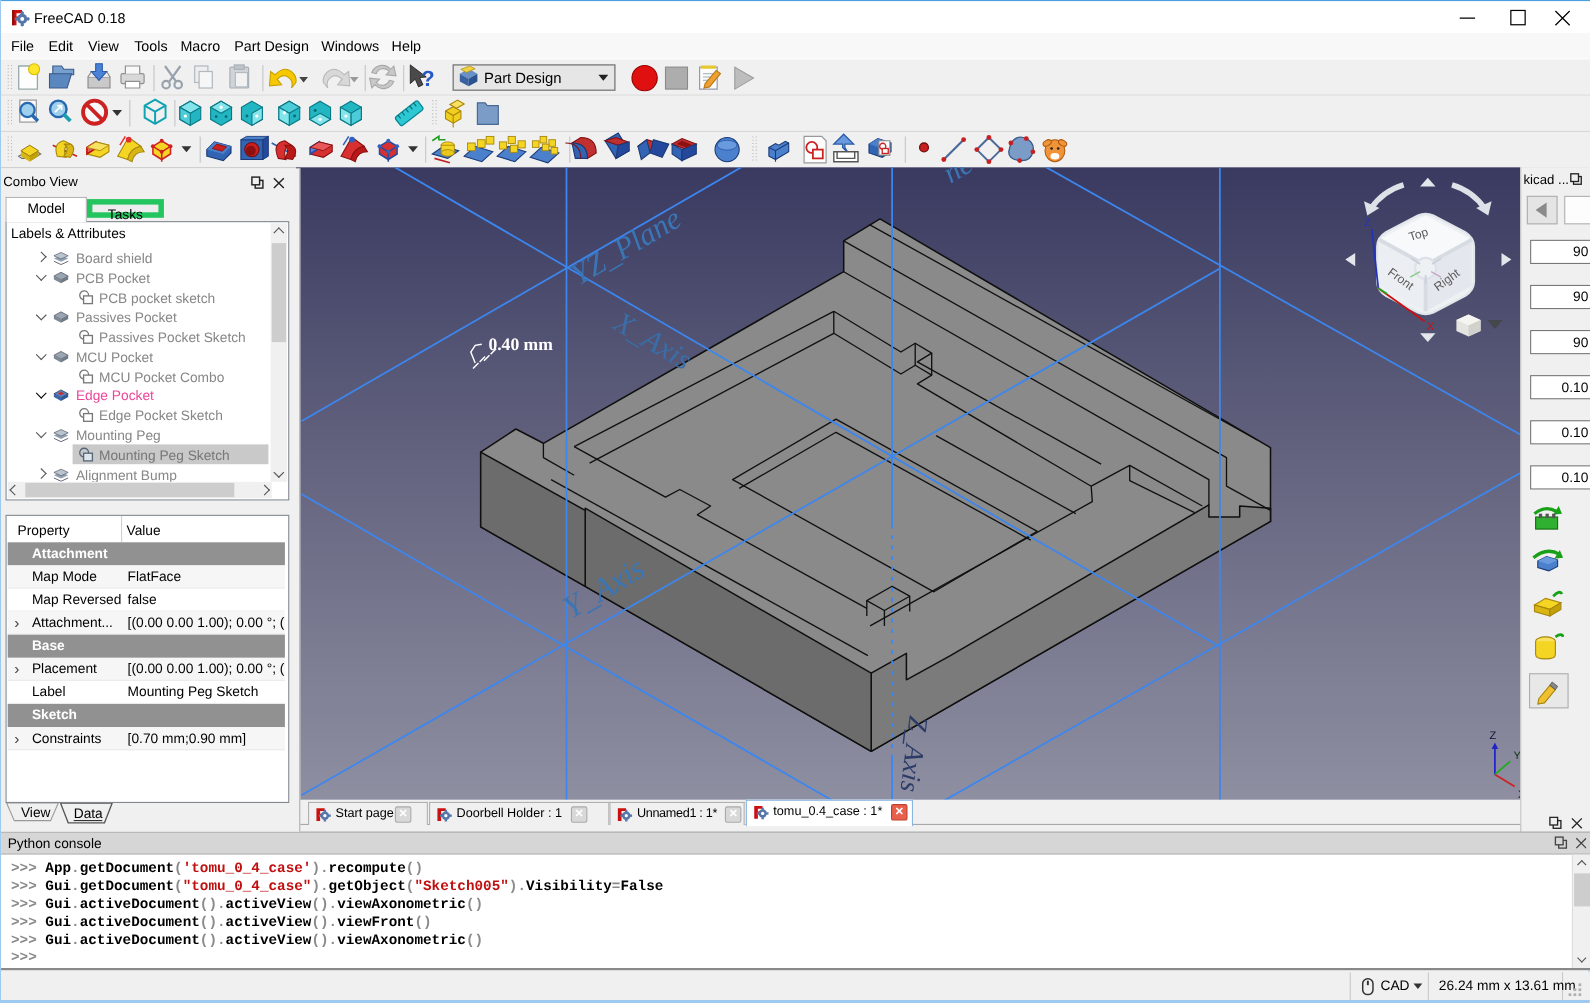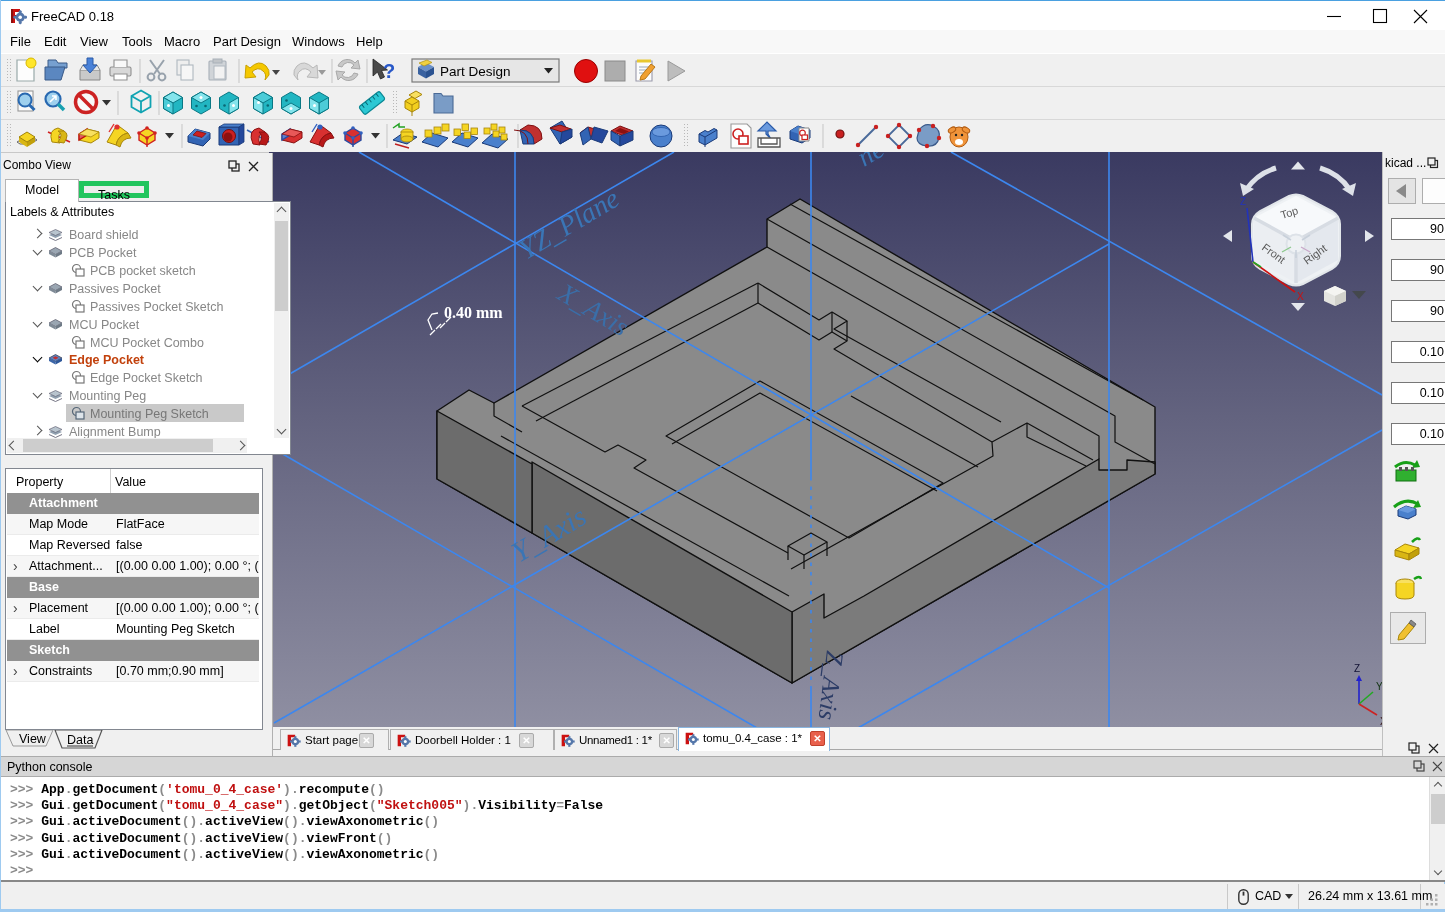--- a/index.html
+++ b/index.html
@@ -14,21 +14,21 @@
 .menuitem { position:absolute; top:4px; font-size:13px; color:#000; }
 
 #tb1 { left:0; top:53px; width:1445px; height:34px; background:#f0f0f0; border-top:1px solid #ffffff; border-bottom:1px solid #d8d8d8; }
 #tb2 { left:0; top:87px; width:1445px; height:33px; background:#f0f0f0; border-bottom:1px solid #d8d8d8; }
 #tb3 { left:0; top:120px; width:1445px; height:33px; background:#f0f0f0; border-bottom:1px solid #c8c8c8; }
 
 #leftdock { left:0; top:153px; width:272px; height:603px; background:#f0f0f0; border-right:1px solid #b0b0b0; z-index:3; }
 #comboview-title { left:2px; top:5px; width:262px; height:22px; font-size:12px; color:#000; }
 .tab-model { left:4px; top:26px; width:74px; height:23px; background:#fff; border:1px solid #b5b5b5; border-bottom:none; font-size:12.5px; text-align:center; padding-top:3px; z-index:2;}
 .tab-tasks { left:78px; top:28px; width:70px; height:17px; background:#ededed; border:5px solid #22c55e; font-size:12.5px; text-align:center; padding-top:2px; }
-#treepanel { left:4px; top:48px; width:286px; height:254px; background:#fff; border:1px solid #828790; }
+#treepanel { left:4px; top:48px; width:258px; height:254px; background:#fff; border:1px solid #828790; }
 #proppanel { left:4px; top:315px; width:258px; height:262px; background:#fff; border:1px solid #828790; font-size:12.5px; }
 #bottabs { left:4px; top:577px; width:258px; height:24px; font-size:12px; }
 
 #viewport { left:268px; top:152px; width:1113px; height:576px; }
 
 #rightdock { left:1381px; top:152px; width:64px; height:608px; background:#f0f0f0; border-left:1px solid #c0c0c0; }
 #rightdock .inp { position:absolute; left:8px; width:58px; height:22px; background:#fff; border:1px solid #777; font-size:12.5px; text-align:right; padding:3px 4px 0 0; color:#000; }
 #rightdock .rbtn { position:absolute; left:7px; width:36px; height:32px; padding:2px 0 0 2px; }
 
 #mditabs { left:268px; top:727px; width:1113px; height:23px; background:#f0f0f0; border-bottom:1px solid #a8a8a8; }
@@ -563,21 +563,21 @@
             <span class="tlabel" style="left:84px">MCU Pocket Combo</span>
           </div>
         <div class="trow" style="top:129px">
             <span class="chev d" style="border-color:#000"></span>
             <svg class="ticon" style="left:42px" width="15" height="15" viewBox="0 0 15 15">
               <path d="M1 6 l6.5 -3.5 l6.5 3.5 l-6.5 3.5 Z" fill="#5b84c4" stroke="#334" stroke-width="0.7"></path>
               <path d="M4.5 5.8 l3 -1.6 l3 1.6 l-3 1.6 Z" fill="#c03030"></path>
               <path d="M1 6 l0 3 l6.5 3.5 l0 -3 Z" fill="#3c66a8"></path>
               <path d="M14 6 l0 3 l-6.5 3.5 l0 -3 Z" fill="#2d579a"></path>
             </svg>
-            <span class="tlabel" style="left:63px;color:#c2410c;font-weight:bold">Edge Pocket</span>
+            <span class="tlabel" style="left:63px;color:#ec4899;font-weight:normal">Edge Pocket</span>
           </div>
         <div class="trow" style="top:147px">
             <svg class="ticon" style="left:65px" width="15" height="15" viewBox="0 0 15 15">
               <circle cx="5.5" cy="5.5" r="4" fill="none" stroke="#777" stroke-width="1.2"></circle>
               <rect x="5" y="6" width="8" height="7" fill="#fff" stroke="#777" stroke-width="1.2"></rect>
             </svg>
             <span class="tlabel" style="left:84px">Edge Pocket Sketch</span>
           </div>
         <div class="trow" style="top:165px">
             <span class="chev d"></span>

